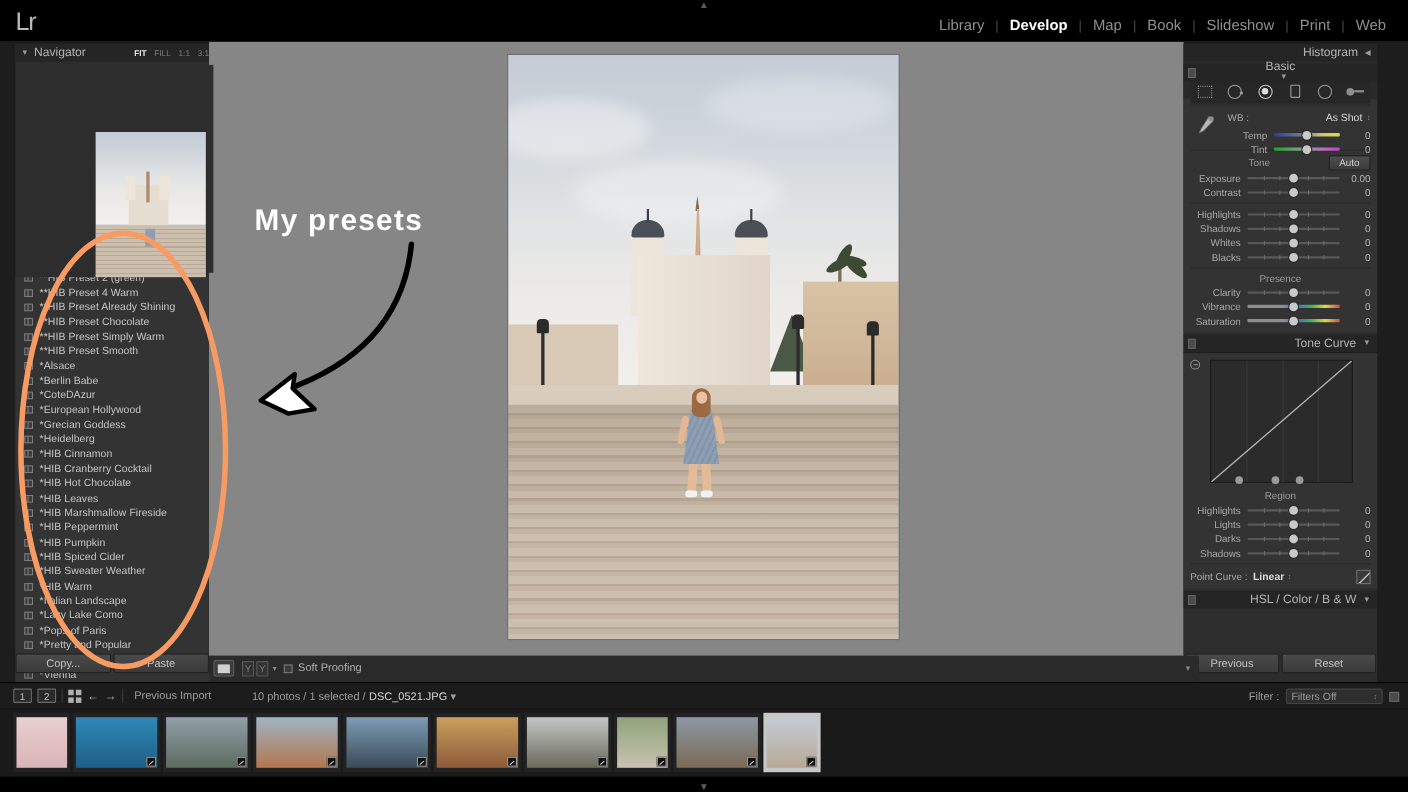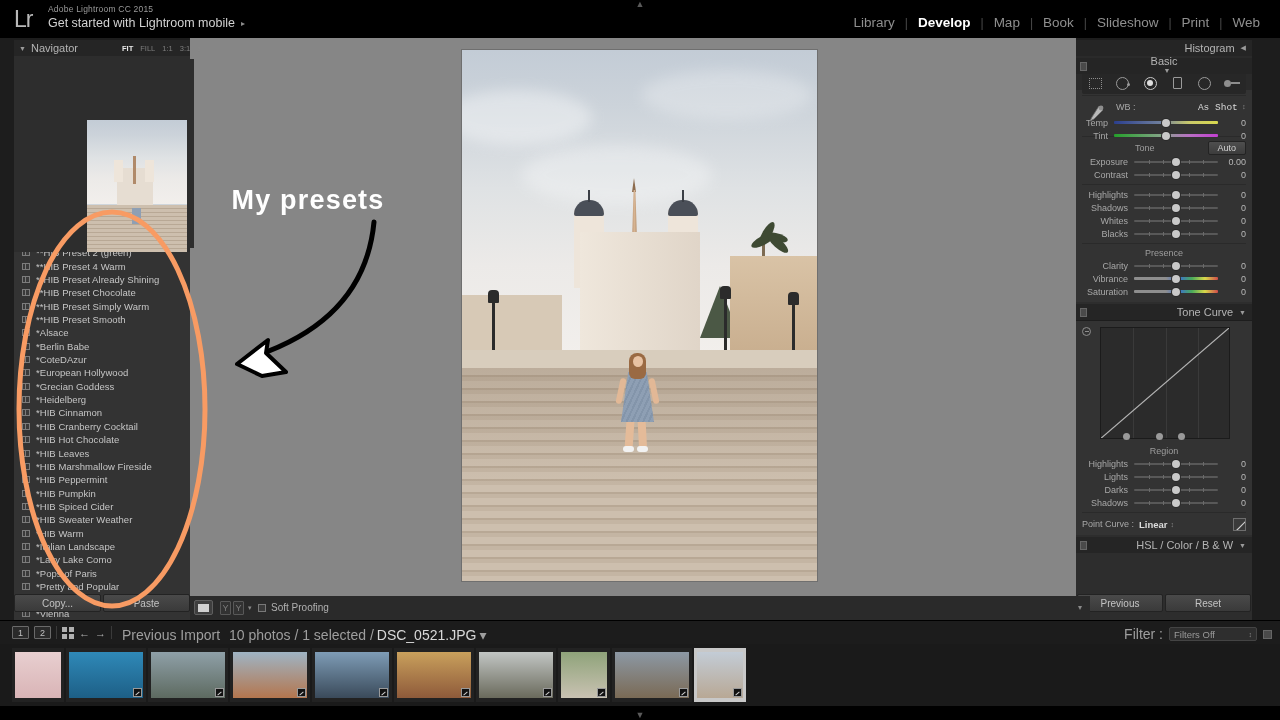--- a/index.html
+++ b/index.html
@@ -197,21 +197,21 @@
   #tb-caret { position:absolute; right:8px; top:7px; font-size:8px; color:#8a8a8a; }
 
   
   #fsbar { position:absolute; left:0; top:620px; width:1280px; height:24px; background:#1c1c1c; border-top:1px solid #000;}
   .fs-num { width:17px; height:13px; border:1px solid #6a6a6a; background:#2a2a2a;
     font-size:9px; color:#c0c0c0; display:flex; align-items:center; justify-content:center; border-radius:1px; }
   .fs-sep { width:1px; height:13px; background:#3a3a3a; }
   #grid-ico { display:grid; grid-template-columns:5px 5px; grid-template-rows:5px 5px; gap:2px; }
   #grid-ico b { background:#b0b0b0; display:block; }
   .fs-arrow { font-size:11px; color:#b0b0b0; }
-  .fs-txt { font-size:14px; color:#9e9e9e; }
+  .fs-txt { font-size:10px; color:#9e9e9e; }
   .fs-txt.bright { color:#d8d8d8; }
   #filter-sel { width:88px; height:14px; background:#2e2e2e; border:1px solid #444; border-radius:2px;
     display:flex; align-items:center; padding:0 4px; font-size:9.5px; color:#9a9a9a; }
   #filter-step { margin-left:auto; font-size:7px; color:#8a8a8a; }
 
   
   #filmstrip { position:absolute; left:0; top:644px; width:1280px; height:62px; background:#1a1a1a; }
   .thumb { position:absolute; top:4px; height:54px; background:#222;
     display:flex; align-items:center; justify-content:center; }
   .thumb.sel { background:#c8c8c8; }
@@ -228,24 +228,20 @@
   #anno-text { position:absolute; left:163px; top:186px; width:290px; text-align:center;
     font-size:27px; font-weight:bold; color:#fff; line-height:29px; letter-spacing:1.2px; }
 </style>
 </head>
 <body>
 
 <div id="app">
 
   <div id="topbar">
     <div id="lr-logo">Lr</div>
-    <div id="id-block">
-      <div id="id-line1">Adobe Lightroom CC 2015</div>
-      <div id="id-line2"><span>Get started with Lightroom mobile</span><span id="id-arrow">▸</span></div>
-    </div>
     <div id="modules">
         <span class="mod">Library</span>
         <span class="mod-sep">|</span>
         <span class="mod active">Develop</span>
         <span class="mod-sep">|</span>
         <span class="mod">Map</span>
         <span class="mod-sep">|</span>
         <span class="mod">Book</span>
         <span class="mod-sep">|</span>
         <span class="mod">Slideshow</span>
@@ -506,26 +502,26 @@
             </span>
         </div>
         <div class="divider"></div>
         <div style="position:relative;height:34px;">
           <svg id="eyedropper" viewBox="0 0 22 22">
             <path d="M15 3 L19 7 L10 16 L6 18 L8 14 Z" fill="#b9b9b9" stroke="#6a6a6a" stroke-width="0.8"></path>
             <circle cx="17" cy="5" r="2.4" fill="#8e8e8e"></circle>
           </svg>
           <div class="row" style="padding-left:40px;height:16px;">
             <span class="lbl">WB :</span>
-            <span style="margin-left:auto;display:flex;align-items:center;gap:4px;font-family:Liberation Mono, monospace;">
+            <span style="margin-left:auto;display:flex;align-items:center;gap:4px;">
               <span style="font-size:9.5px;color:#d8d8d8;">As Shot</span>
               <span style="font-size:7px;color:#8a8a8a;">↕</span>
             </span>
           </div>
-          <div id="wb-sliders" style="padding-top:1px;">
+          <div id="wb-sliders" style="padding-top:1px;padding-left:44px;">
               <div class="row">
                 <span class="lbl" style="width: 26px;">Temp</span>
                 <div class="slider">
                   <div class="strack grad-temp"></div>
                   <div class="sknob" style="left: 50%;"></div>
                 </div>
                 <span class="val">0</span>
               </div>
               <div class="row">
                 <span class="lbl" style="width: 26px;">Tint</span>

